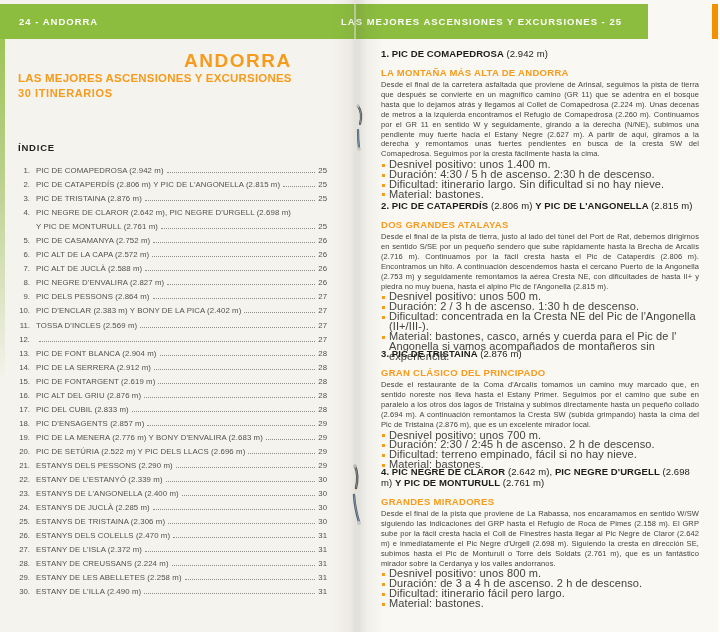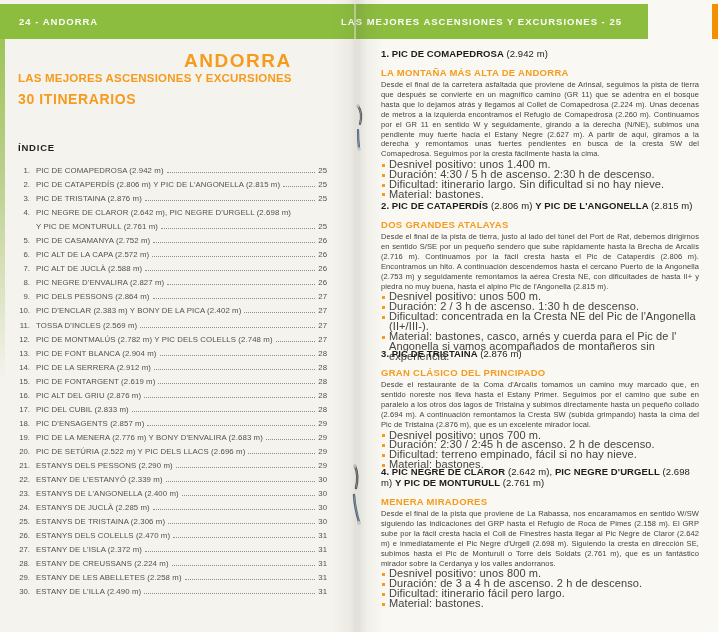--- a/index.html
+++ b/index.html
@@ -42,21 +42,21 @@
     position:absolute; top:12px; color:#fdfdfa; font-size:9.5px; font-weight:bold;
     letter-spacing:1px; white-space:nowrap;
   }
   .bar-text.lp { left:19px; }
   .bar-text.rp { right:26px; }
 
   
   .title-block { position:absolute; left:18px; top:51px; }
   .book-title { color:#f59b1e; font-size:19px; line-height:20px; font-weight:bold; letter-spacing:1.5px;text-align:right; }
   .book-subtitle { color:#f59b1e; font-size:11.5px; line-height:13px; font-weight:bold; letter-spacing:0.2px; margin-top:1px; }
-  .itin-count { color:#f59b1e; font-size:14px; line-height:11px; font-weight:bold; letter-spacing:0.6px; margin-top:9px; }
+  .itin-count { color:#f59b1e; font-size:11px; line-height:11px; font-weight:bold; letter-spacing:0.6px; margin-top:3px; }
 
   .index-heading { position:absolute; left:18px; top:142px; color:#211f1c;
                    font-size:9.5px; font-weight:bold; letter-spacing:0.8px; }
 
   .index-list { position:absolute; left:18px; top:166px; width:309px; list-style:none; }
   .idx-row { display:flex; align-items:baseline; height:14.05px; font-size:7.8px; color:#53514b; }
   .idx-num { width:12px; flex:0 0 12px; text-align:right; margin-right:6px; }
   .idx-text { white-space:nowrap; letter-spacing:0.1px;text-align:right; }
   .idx-dots { flex:1; border-bottom:1.3px dotted #8f8c83; margin:0 3px 2px 3px; min-width:8px; }
   .idx-page { flex:0 0 auto; }
@@ -169,21 +169,20 @@
           <span class="idx-page">27</span>
         </li>
         <li class="idx-row">
           <span class="idx-num">11.</span>
           <span class="idx-text">TOSSA D'INCLES (2.569 m)</span>
           <span class="idx-dots"></span>
           <span class="idx-page">27</span>
         </li>
         <li class="idx-row">
           <span class="idx-num">12.</span>
-          <span class="idx-text">PIC DE MONTMALÚS (2.782 m) Y PIC DELS COLELLS (2.748 m)</span>
           <span class="idx-dots"></span>
           <span class="idx-page">27</span>
         </li>
         <li class="idx-row">
           <span class="idx-num">13.</span>
           <span class="idx-text">PIC DE FONT BLANCA (2.904 m)</span>
           <span class="idx-dots"></span>
           <span class="idx-page">28</span>
         </li>
         <li class="idx-row">
@@ -360,21 +359,21 @@
               <span class="bullet-text">Dificultad: terreno empinado, fácil si no hay nieve.</span>
             </li>
             <li>
               <span class="bullet-marker"></span>
               <span class="bullet-text">Material: bastones.</span>
             </li>
           </ul>
         </section>
         <section class="route">
           <h4 class="route-heading"><b>4. PIC NEGRE DE CLAROR </b><span>(2.642 m), </span><b>PIC NEGRE D'URGELL </b><span>(2.698 m) </span><b>Y PIC DE MONTURULL </b><span>(2.761 m)</span></h4>
-          <div class="route-subtitle">MENERA MIRADORES</div>
+          <div class="route-subtitle">GRANDES MIRADORES</div>
           <p class="route-body">Desde el final de la pista que proviene de La Rabassa, nos encaramamos en sentido W/SW siguiendo las indicaciones del GRP hasta el Refugio de Roca de Pimes (2.158 m). El GRP sube por la fácil cresta hacia el Coll de Finestres hasta llegar al Pic Negre de Claror (2.642 m) e inmediatamente el Pic Negre d'Urgell (2.698 m). Siguiendo la cresta en dirección SE, subimos hasta el Pic de Monturull o Torre dels Soldats (2.761 m), que es un fantástico mirador sobre la Cerdanya y los valles andorranos.</p>
           <ul class="route-bullets">
             <li>
               <span class="bullet-marker"></span>
               <span class="bullet-text">Desnivel positivo: unos 800 m.</span>
             </li>
             <li>
               <span class="bullet-marker"></span>
               <span class="bullet-text">Duración: de 3 a 4 h de ascenso. 2 h de descenso.</span>
             </li>

